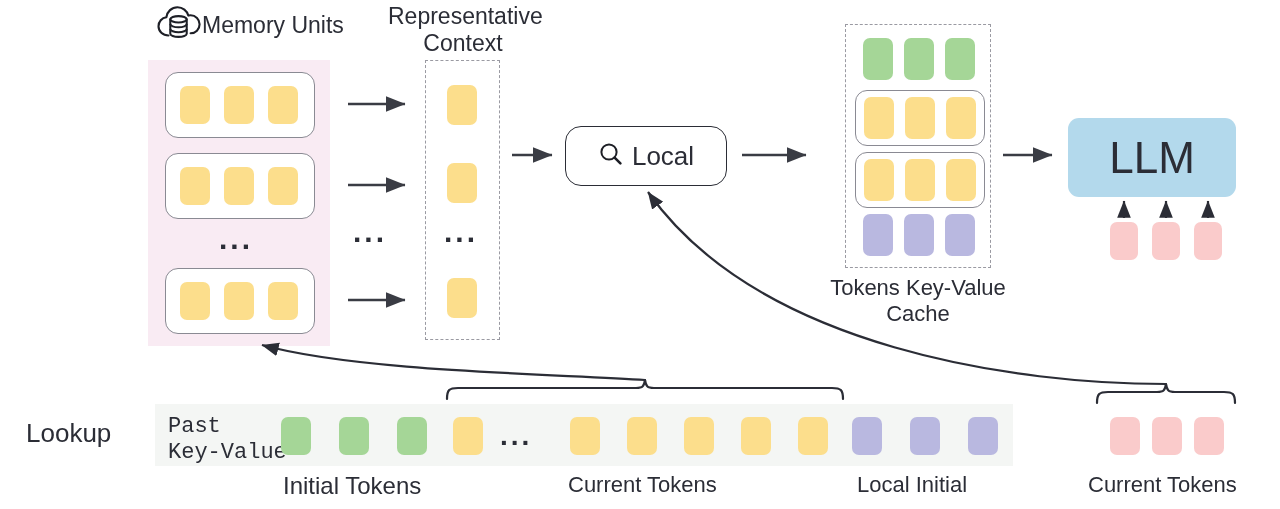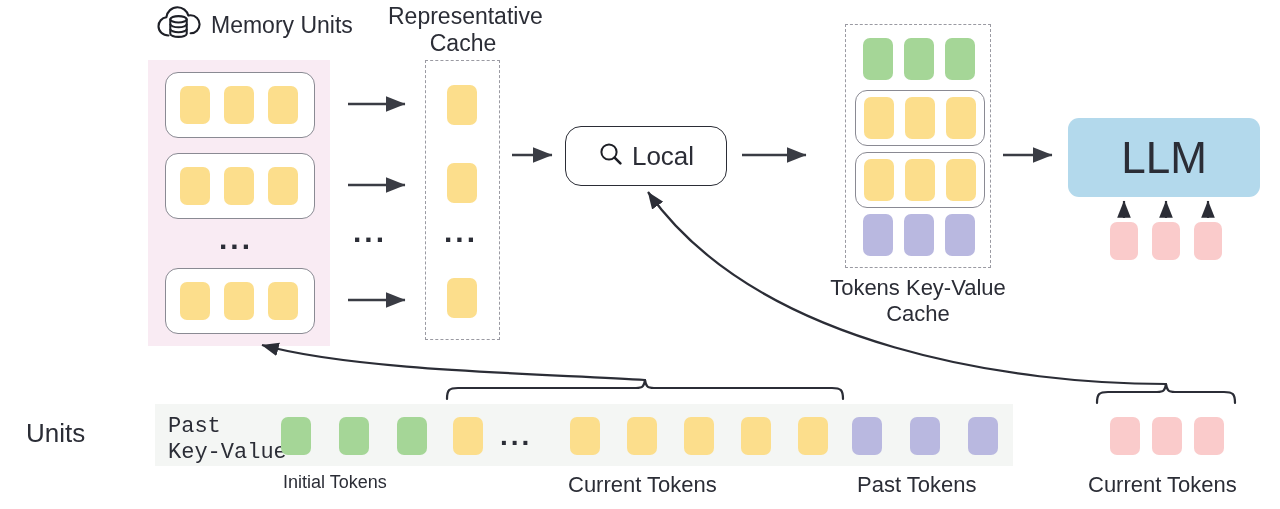--- a/index.html
+++ b/index.html
@@ -12,37 +12,37 @@
   .unit{position:absolute;background:#ffffff;border:1.6px solid #8a8a93;border-radius:13px;}
   .dots{position:absolute;color:#2b2d36;letter-spacing:3px;font-weight:700;}
   svg.ov{position:absolute;left:0;top:0;width:1280px;height:509px;overflow:visible;}
 </style>
 </head>
 <body>
 
 <div class="stage">
 
 
-  <div class="lbl" style="left:26px;top:418px;font-size:26px;">Units</div>
-
-  <div class="abs" style="left:156px;top:2px;display:flex;align-items:center;gap:9px;">
+  <div class="lbl" style="left:26px;top:418px;font-size:26px;">Lookup</div>
+
+  <div class="abs" style="left:156px;top:2px;display:flex;align-items:center;">
     <span style="display:block;">
       <svg width="46" height="42" viewBox="0 0 46 42" fill="none">
         <path d="M12.5 33.5C6.7 33.5 2.5 29.3 2.5 24.2c0-4.6 3.4-8.4 7.9-9 .6-5.6 5.3-10 11.1-10 5.2 0 9.6 3.6 10.8 8.4.7-.2 1.5-.3 2.3-.3 5 0 9 4 9 9 0 5-4 9-9 9" stroke="#1d1f26" stroke-width="2.1" stroke-linecap="round" stroke-linejoin="round"></path>
         <ellipse cx="22.5" cy="17.3" rx="8.2" ry="3.2" stroke="#1d1f26" stroke-width="2.1"></ellipse>
         <path d="M14.3 17.3v14.4c0 1.8 3.7 3.2 8.2 3.2s8.2-1.4 8.2-3.2V17.3" stroke="#1d1f26" stroke-width="2.1" stroke-linecap="round"></path>
         <path d="M14.3 22.1c0 1.8 3.7 3.2 8.2 3.2s8.2-1.4 8.2-3.2" stroke="#1d1f26" stroke-width="2.1"></path>
         <path d="M14.3 27c0 1.8 3.7 3.2 8.2 3.2s8.2-1.4 8.2-3.2" stroke="#1d1f26" stroke-width="2.1"></path>
       </svg>
     </span>
     <span style="font-size:23px;">Memory Units</span>
   </div>
 
   <div class="lbl" style="left:388px;top:3px;font-size:23px;text-align:center;width:150px;">Representative
-Cache</div>
+Context</div>
 
   <div class="abs" style="left:148px;top:60px;width:182px;height:286px;background:#F9EBF3;"></div>
 
   <div class="unit" style="left:165px;top:72px;width:148px;height:64px;">
     <div class="tok" style="left:14px;top:13px;width:30px;height:38px;background:#FCDE8C;"></div>
     <div class="tok" style="left:58px;top:13px;width:30px;height:38px;background:#FCDE8C;"></div>
     <div class="tok" style="left:102px;top:13px;width:30px;height:38px;background:#FCDE8C;"></div>
   </div>
 
   <div class="unit" style="left:165px;top:153px;width:148px;height:64px;">
@@ -99,21 +99,21 @@
 
   <div class="abs" style="left:863px;top:214px;width:112px;height:42px;">
     <div class="tok" style="left:0px;top:0;width:30px;height:42px;background:#B9B8E0;"></div>
     <div class="tok" style="left:41px;top:0;width:30px;height:42px;background:#B9B8E0;"></div>
     <div class="tok" style="left:82px;top:0;width:30px;height:42px;background:#B9B8E0;"></div>
   </div>
 
   <div class="lbl" style="left:818px;top:275px;width:200px;text-align:center;font-size:22px;">Tokens Key-Value
 Cache</div>
 
-  <div class="abs" style="left:1068px;top:118px;width:192px;height:79px;background:#B3D9EC;border-radius:11px;
+  <div class="abs" style="left:1068px;top:118px;width:168px;height:79px;background:#B3D9EC;border-radius:11px;
               display:flex;align-items:center;justify-content:center;">
     <span style="font-size:44px;color:#2b2d36;">LLM</span>
   </div>
 
   <div class="tok" style="left:1110px;top:222px;width:28px;height:38px;background:#FACBCB;"></div>
   <div class="tok" style="left:1152px;top:222px;width:28px;height:38px;background:#FACBCB;"></div>
   <div class="tok" style="left:1194px;top:222px;width:28px;height:38px;background:#FACBCB;"></div>
 
   <div class="abs" style="left:155px;top:404px;width:858px;height:62px;background:#F4F6F4;"></div>
   <div class="lbl" style="left:168px;top:414px;font-size:22px;font-family:Liberation Mono, monospace;">Past
@@ -130,23 +130,23 @@
   <div class="tok" style="left:741px;top:417px;width:30px;height:38px;background:#FCDE8C;"></div>
   <div class="tok" style="left:798px;top:417px;width:30px;height:38px;background:#FCDE8C;"></div>
   <div class="tok" style="left:852px;top:417px;width:30px;height:38px;background:#B9B8E0;"></div>
   <div class="tok" style="left:910px;top:417px;width:30px;height:38px;background:#B9B8E0;"></div>
   <div class="tok" style="left:968px;top:417px;width:30px;height:38px;background:#B9B8E0;"></div>
 
   <div class="tok" style="left:1110px;top:417px;width:30px;height:38px;background:#FACBCB;"></div>
   <div class="tok" style="left:1152px;top:417px;width:30px;height:38px;background:#FACBCB;"></div>
   <div class="tok" style="left:1194px;top:417px;width:30px;height:38px;background:#FACBCB;"></div>
 
-  <div class="lbl" style="left:283px;top:472px;font-size:18px;">Initial Tokens</div>
+  <div class="lbl" style="left:283px;top:472px;font-size:24px;">Initial Tokens</div>
   <div class="lbl" style="left:568px;top:472px;font-size:22px;">Current Tokens</div>
-  <div class="lbl" style="left:857px;top:472px;font-size:22px;">Past Tokens</div>
+  <div class="lbl" style="left:857px;top:472px;font-size:22px;">Local Initial</div>
   <div class="lbl" style="left:1088px;top:472px;font-size:22px;">Current Tokens</div>
 
   <svg class="ov">
     <defs>
       <marker id="ah" markerWidth="9" markerHeight="9" refX="7.4" refY="3.4" orient="auto" markerUnits="strokeWidth">
         <path d="M0,0.4 L7.6,3.4 L0,6.4 z" fill="#3a3c44"></path>
       </marker>
       <marker id="ahs" markerWidth="10" markerHeight="10" refX="7.6" refY="3.6" orient="auto" markerUnits="strokeWidth">
         <path d="M0,0.5 L7.8,3.6 L0,6.7 z" fill="#2b2d36"></path>
       </marker>

